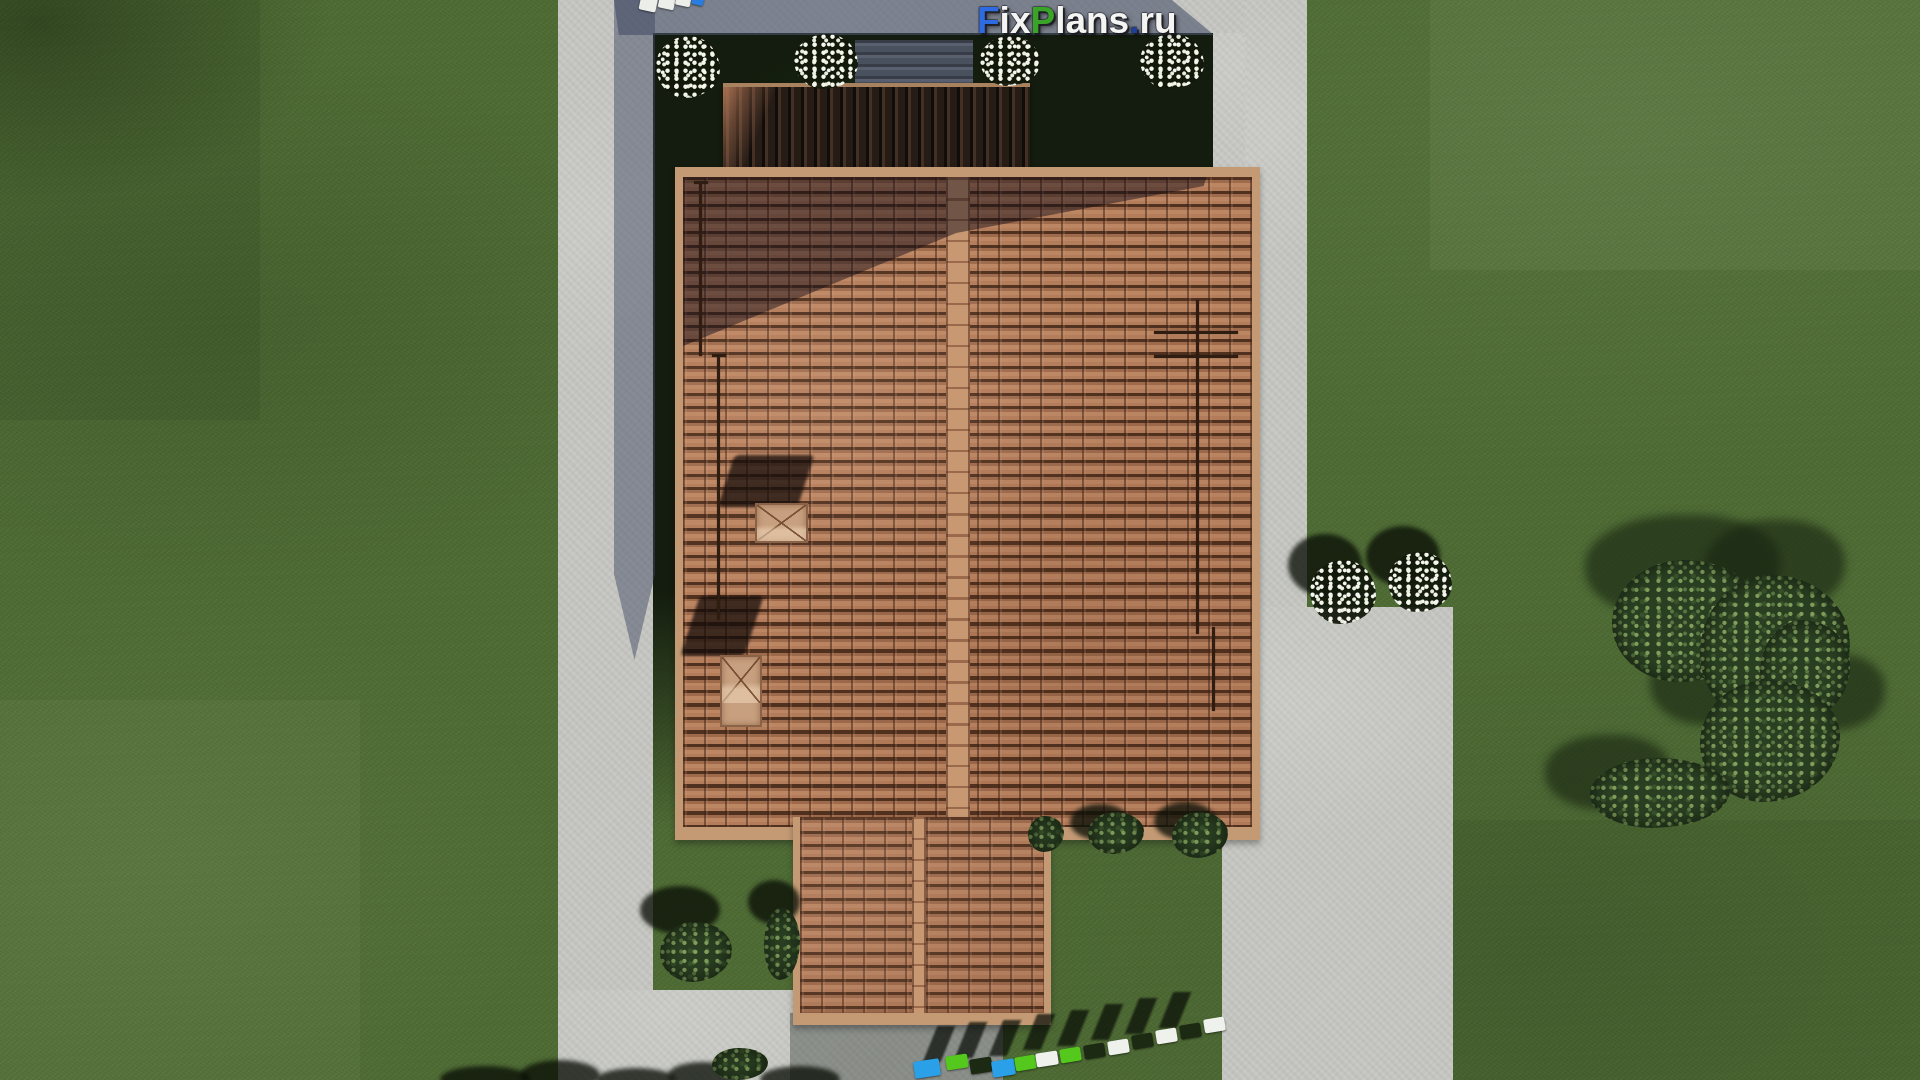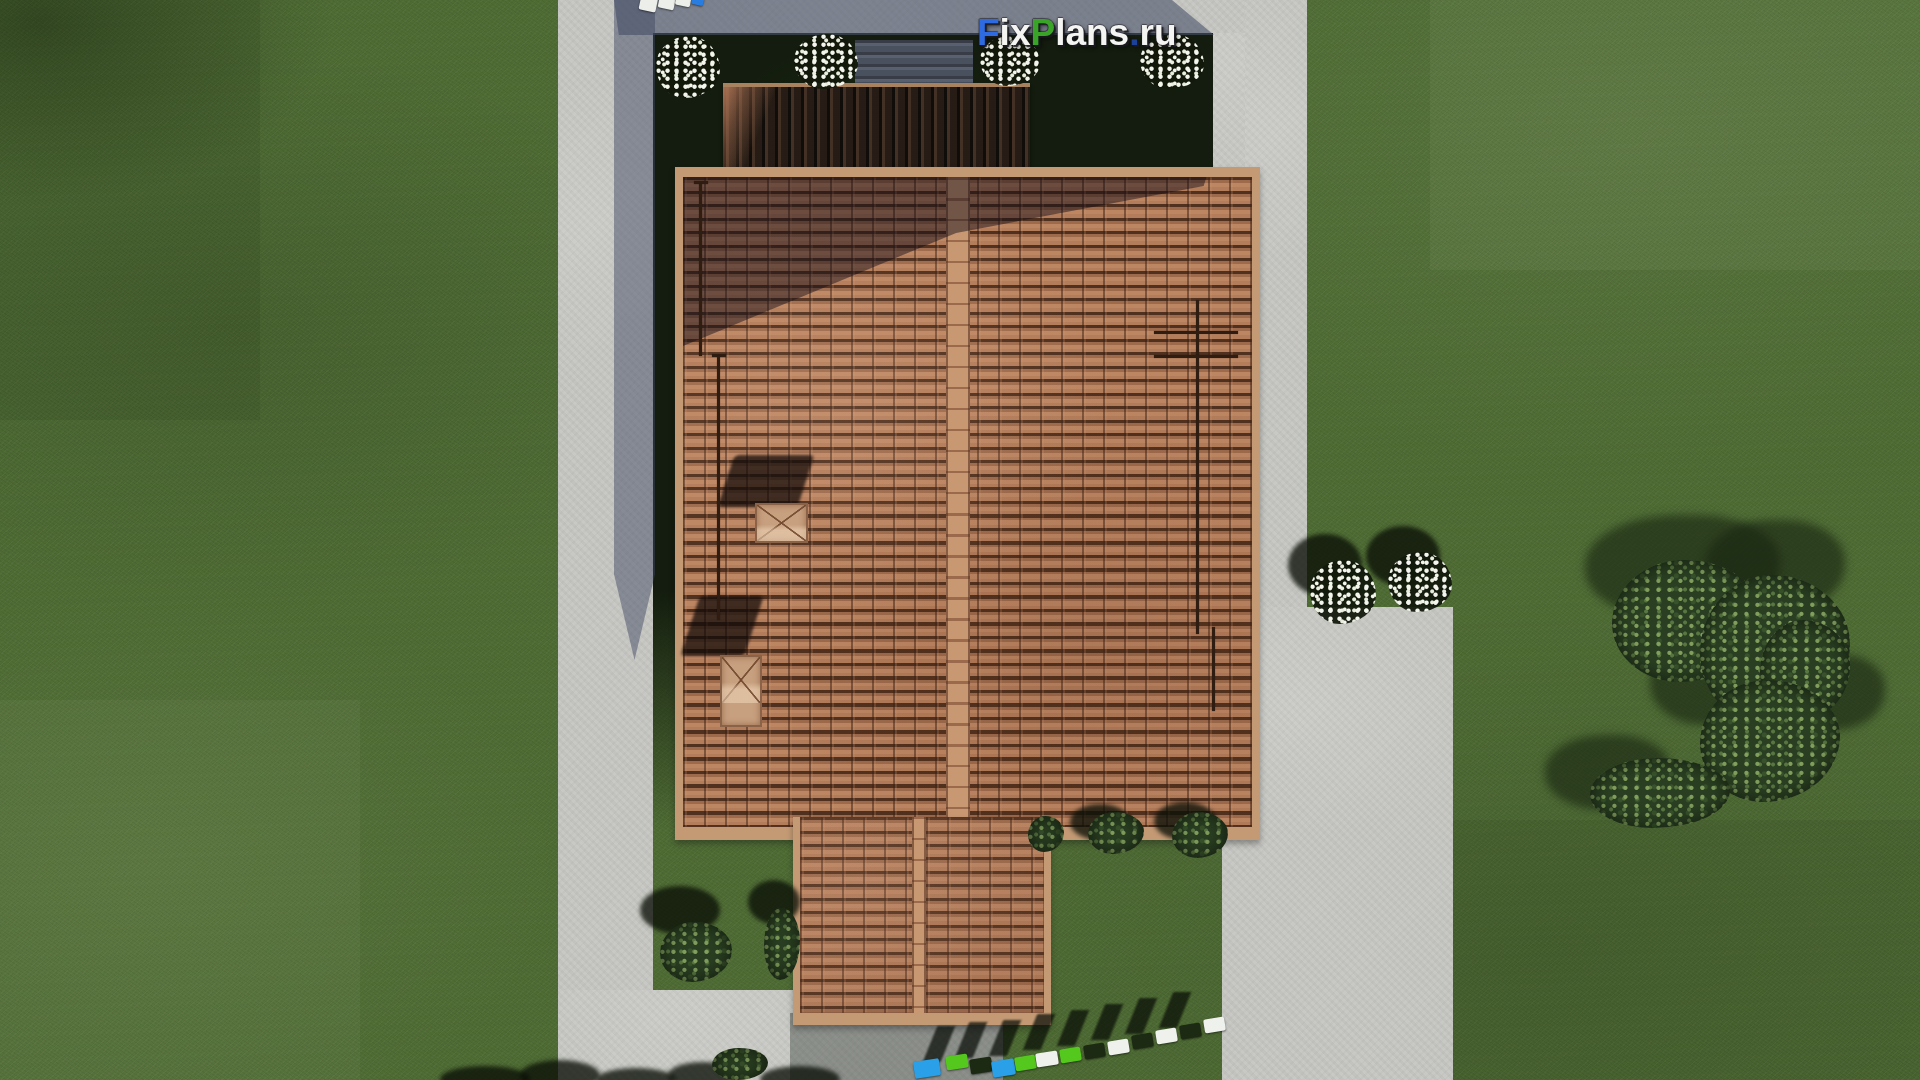--- a/index.html
+++ b/index.html
@@ -92,21 +92,21 @@
     background-size:9px 8px, 12px 11px, 14px 13px;
     border-radius:52% 48% 55% 45% / 48% 55% 45% 52%;}
   
   .stone{border-radius:2px;box-shadow:0 1px 2px rgba(0,0,0,.5);transform:rotate(-9deg);}
   .stone-top{transform:rotate(12deg);}
   .stone-sh{background:rgba(8,12,6,.72);filter:blur(1px);transform:skewX(-22deg);}
   
   .logo{
     left:977px;top:1px;font-size:37px;font-weight:bold;letter-spacing:0px;line-height:40px;
     text-shadow:2px 2px 1px rgba(26,26,32,.9), -1px 0 1px rgba(26,26,32,.55), 0 -1px 1px rgba(26,26,32,.55), 3px 3px 4px rgba(0,0,0,.5);
-    white-space:nowrap;margin-top:12px;}
+    white-space:nowrap;}
 </style>
 </head>
 <body>
 
 <div class="scene">
 
   <div class="tone" style="left:0;top:0;width:260px;height:420px;background:rgba(0,0,0,.06);"></div>
   <div class="tone" style="left:1430px;top:0;width:490px;height:270px;background:rgba(255,255,235,.045);"></div>
   <div class="tone" style="left:1285px;top:820px;width:635px;height:260px;background:rgba(0,0,0,.05);"></div>
   <div class="tone" style="left:0;top:700px;width:360px;height:380px;background:rgba(255,255,235,.035);"></div>

